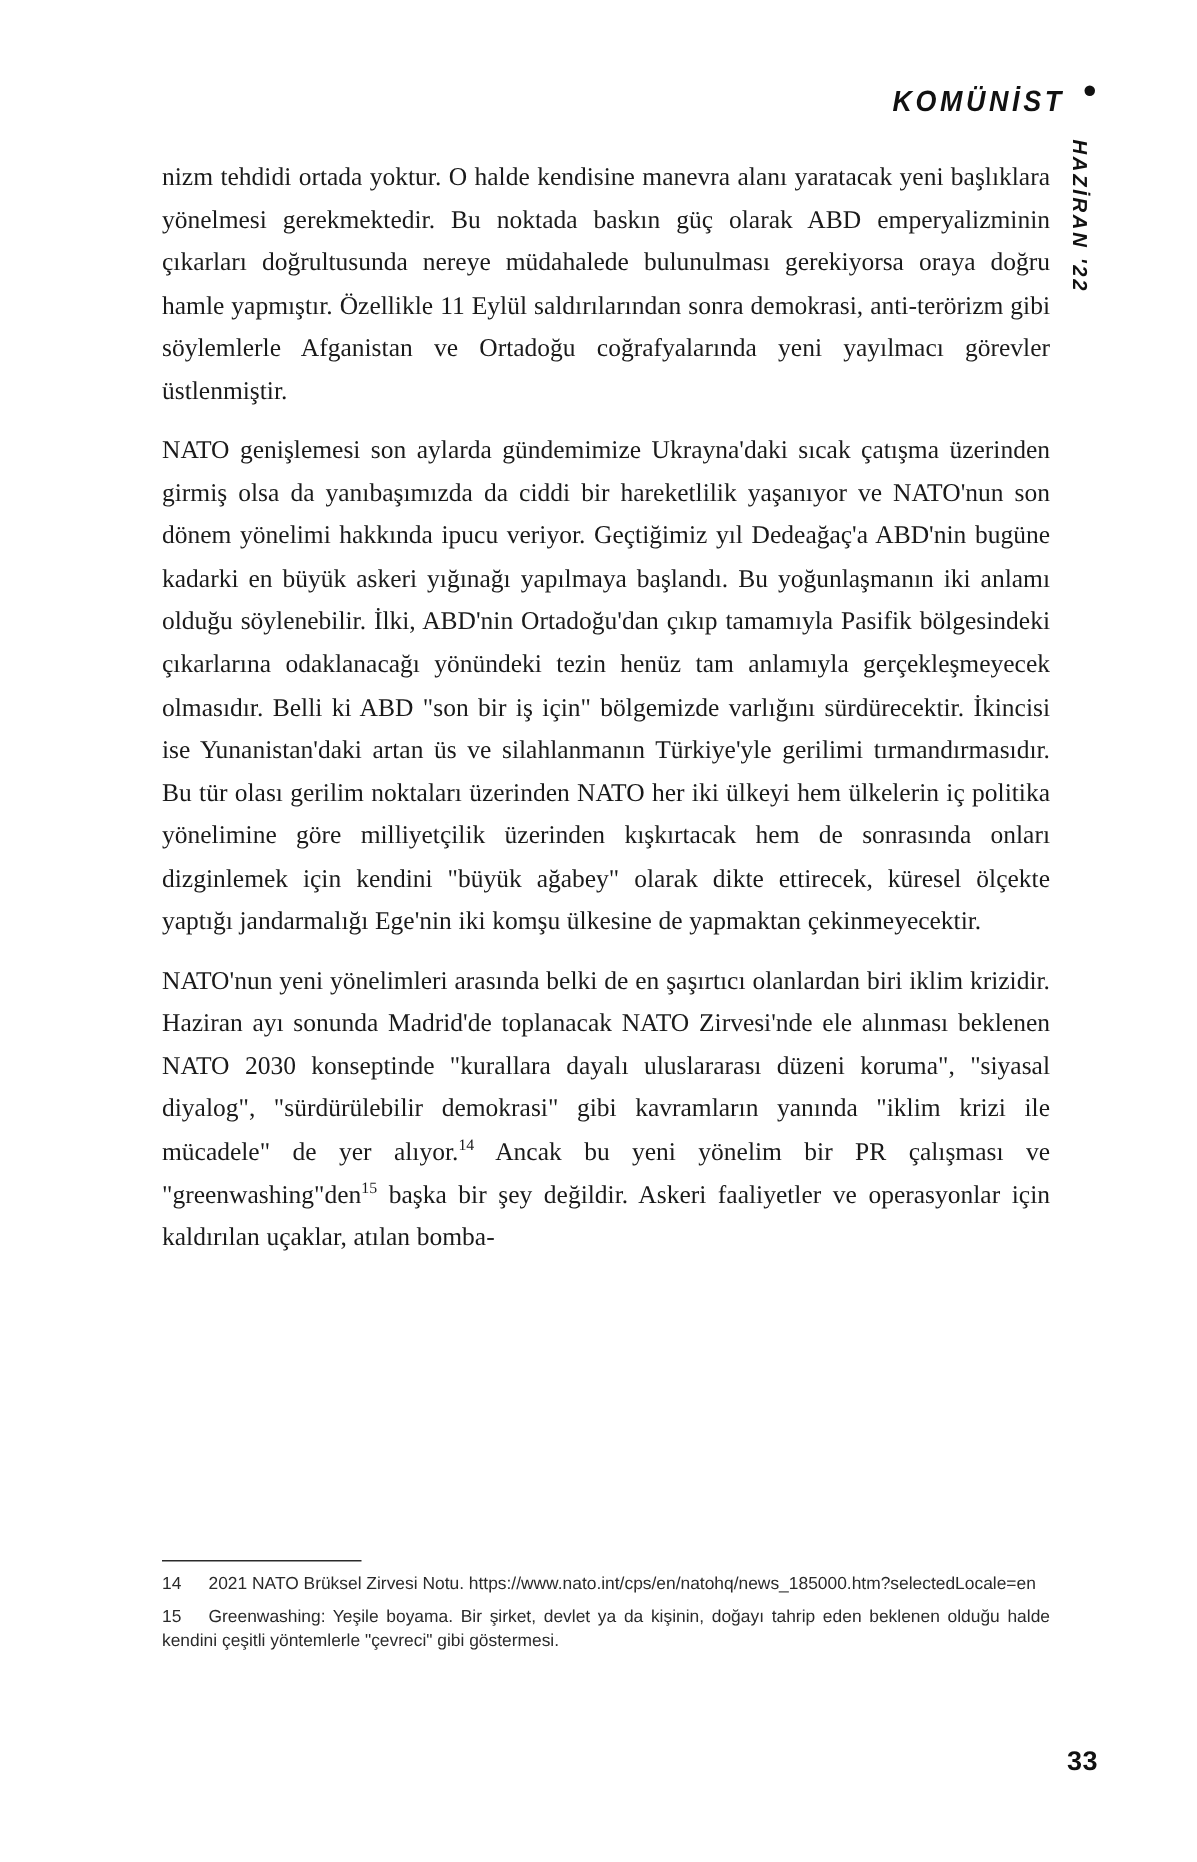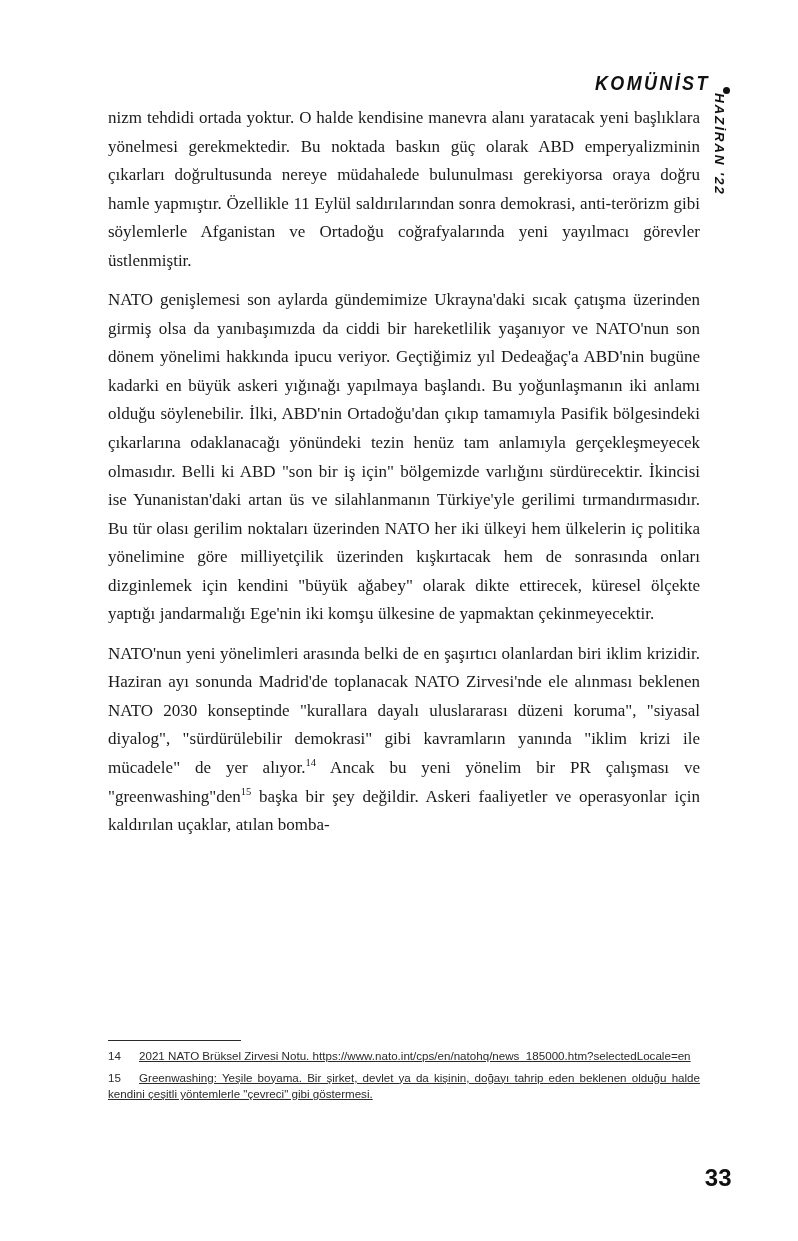--- a/index.html
+++ b/index.html
@@ -19,24 +19,24 @@
   }
 
   .page {
     position: absolute;
     inset: 0;
   }
 
   
   .running-head {
     position: absolute;
-    top: 72px;
+    top: 57px;
     right: 68px;
     display: flex;
-    align-items: flex-end;
+    align-items: flex-start;
     gap: 13px;
     font-family: "Liberation Sans", "DejaVu Sans", sans-serif;
   }
   .masthead {
     font-weight: 700;
     font-style: italic;
     font-size: 19.5px;
     letter-spacing: 2.6px;
     color: #111111;
     transform: scaleX(0.92);
@@ -99,21 +99,20 @@
   }
 
   
   .footnotes {
     position: absolute;
     left: 108px;
     top: 1040px;
     width: 592px;
     font-family: "Liberation Sans", "DejaVu Sans", sans-serif;
     color: #2a2a2a;
-    text-decoration: underline;
   }
   .footnote-rule {
     width: 133px;
     height: 1px;
     background: #2a2a2a;
     margin: 0 0 7px 0;
   }
   .footnote {
     font-size: 11.6px;
     line-height: 16.6px;
@@ -126,21 +125,21 @@
     min-width: 31px;
   }
 
   
   .folio {
     position: absolute;
     right: 66px;
     top: 1164px;
     font-family: "Liberation Sans", "DejaVu Sans", sans-serif;
     font-weight: 700;
-    font-size: 24px;
+    font-size: 18px;
     color: #111111;
     letter-spacing: 0.3px;
   }
 </style>
 </head>
 <body>
 
 <div class="page">
 
   <div class="running-head">

